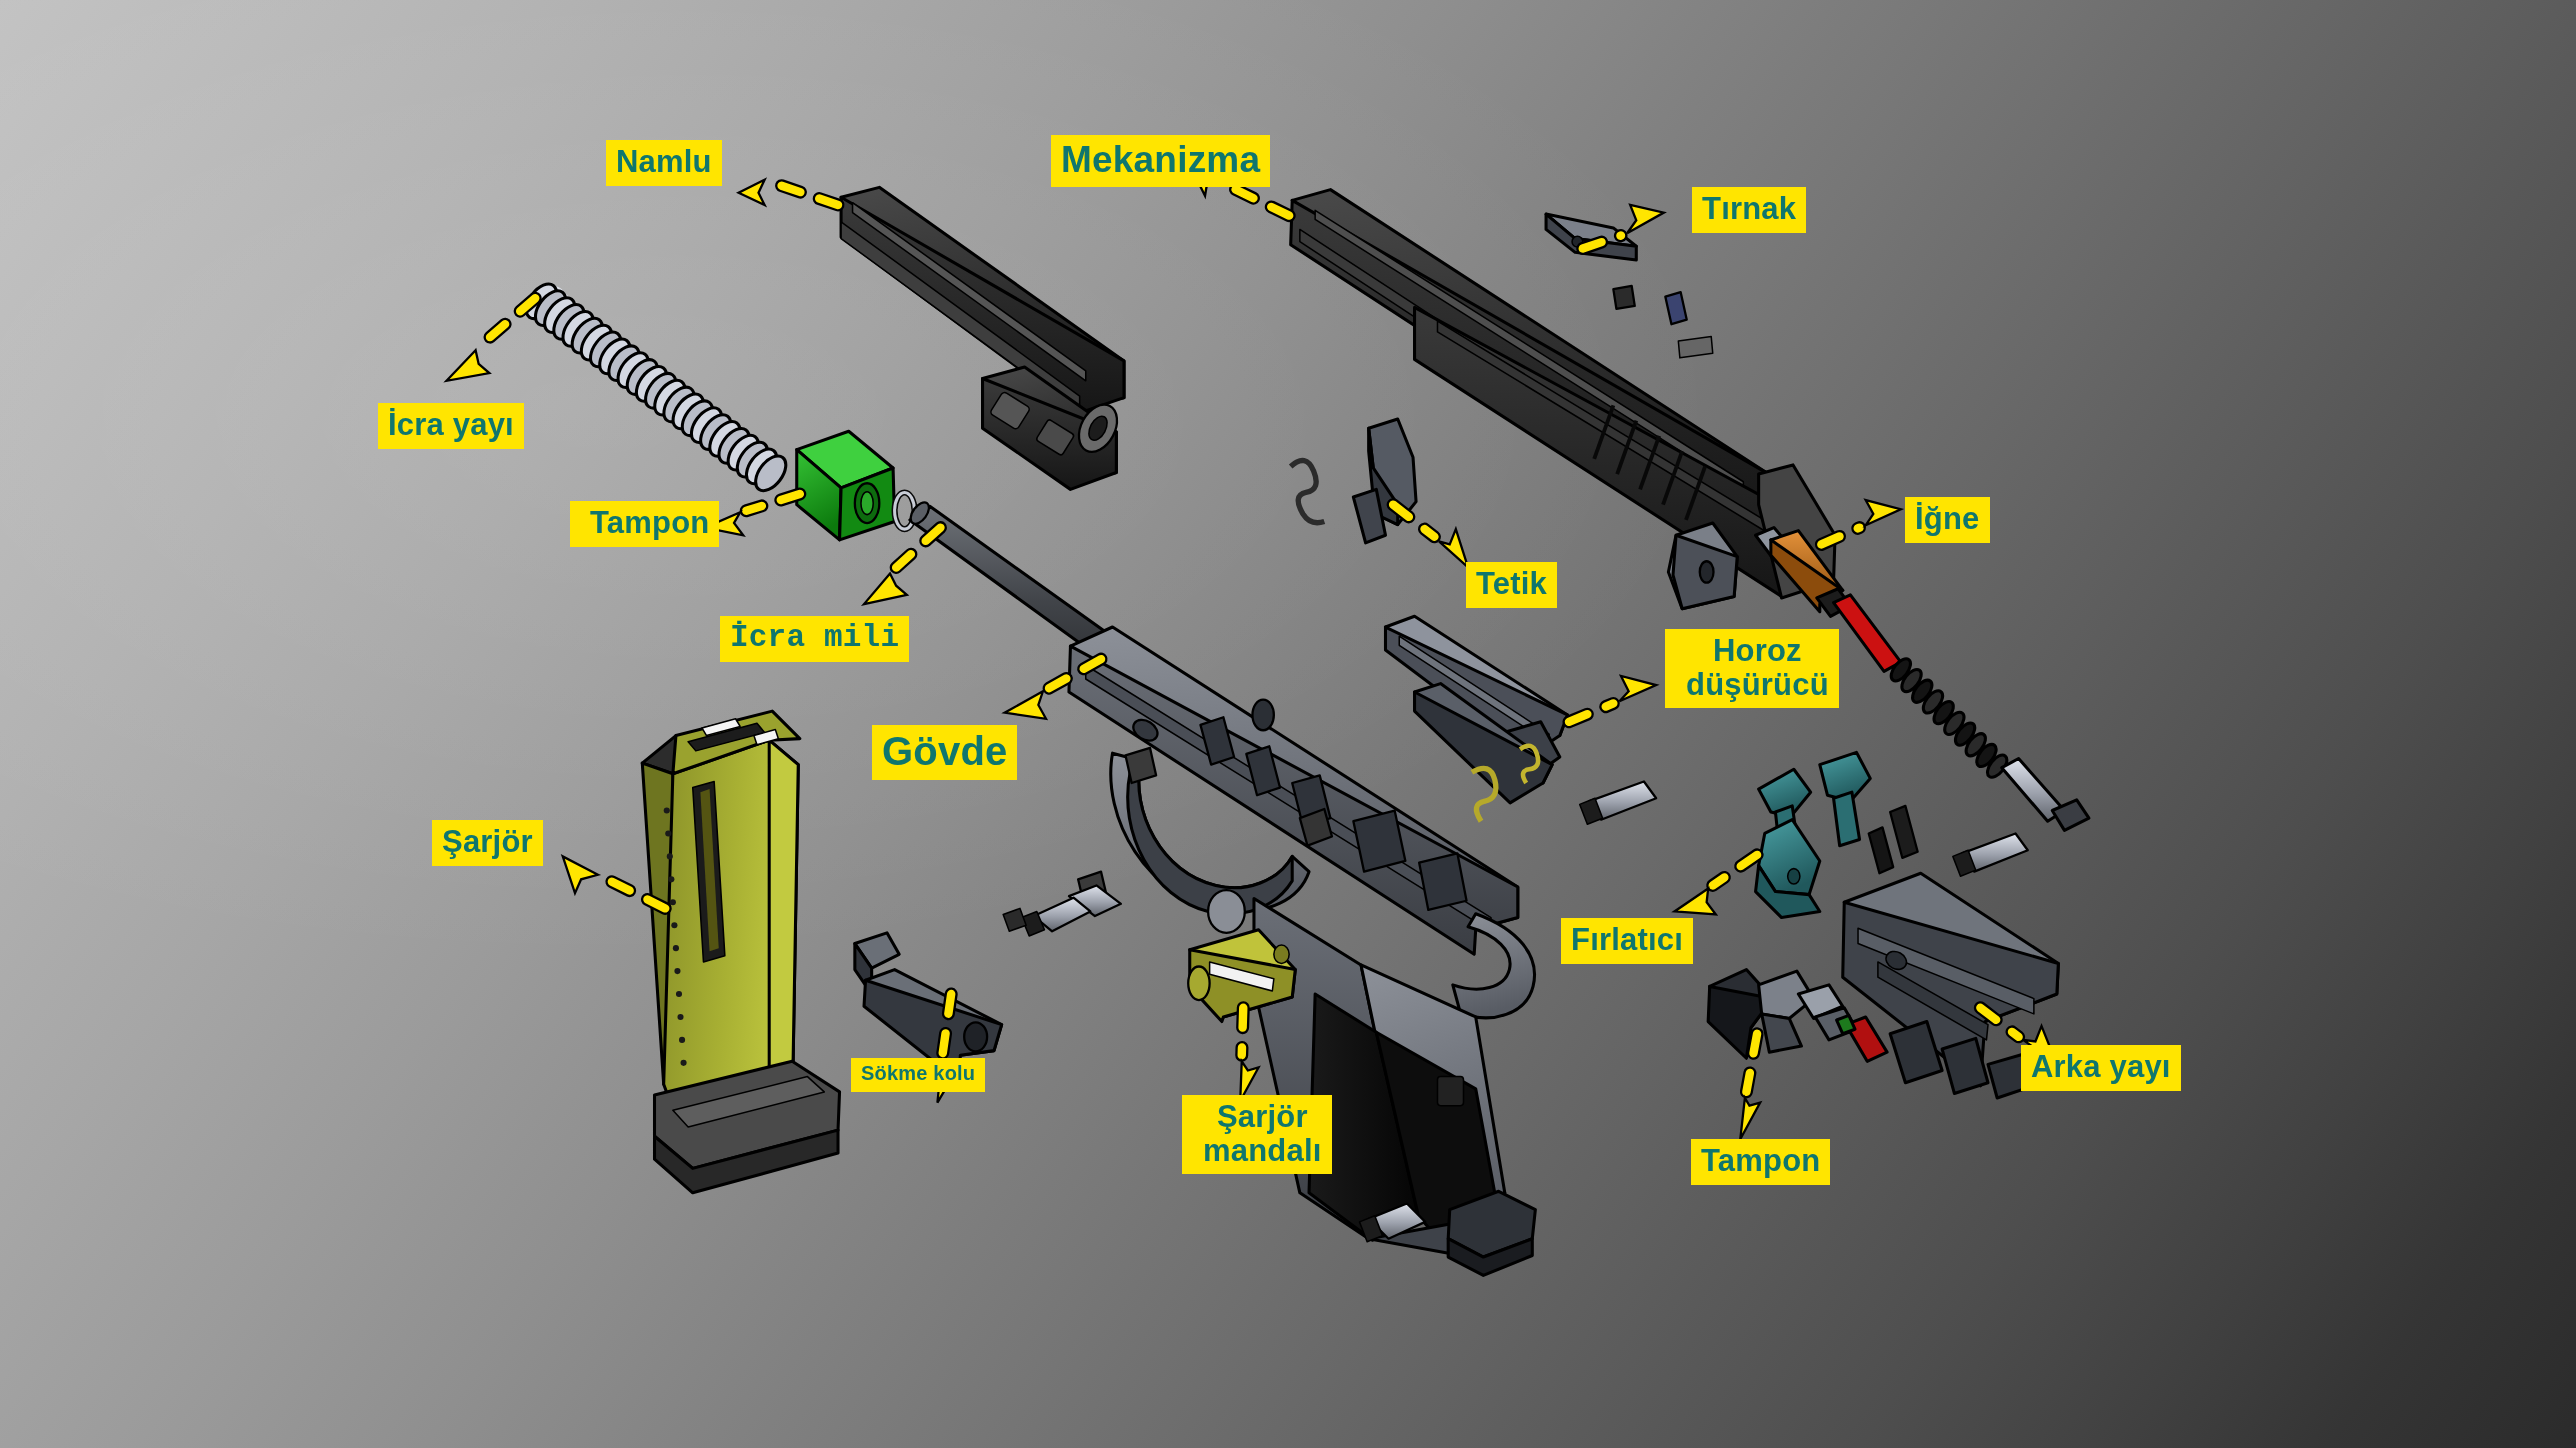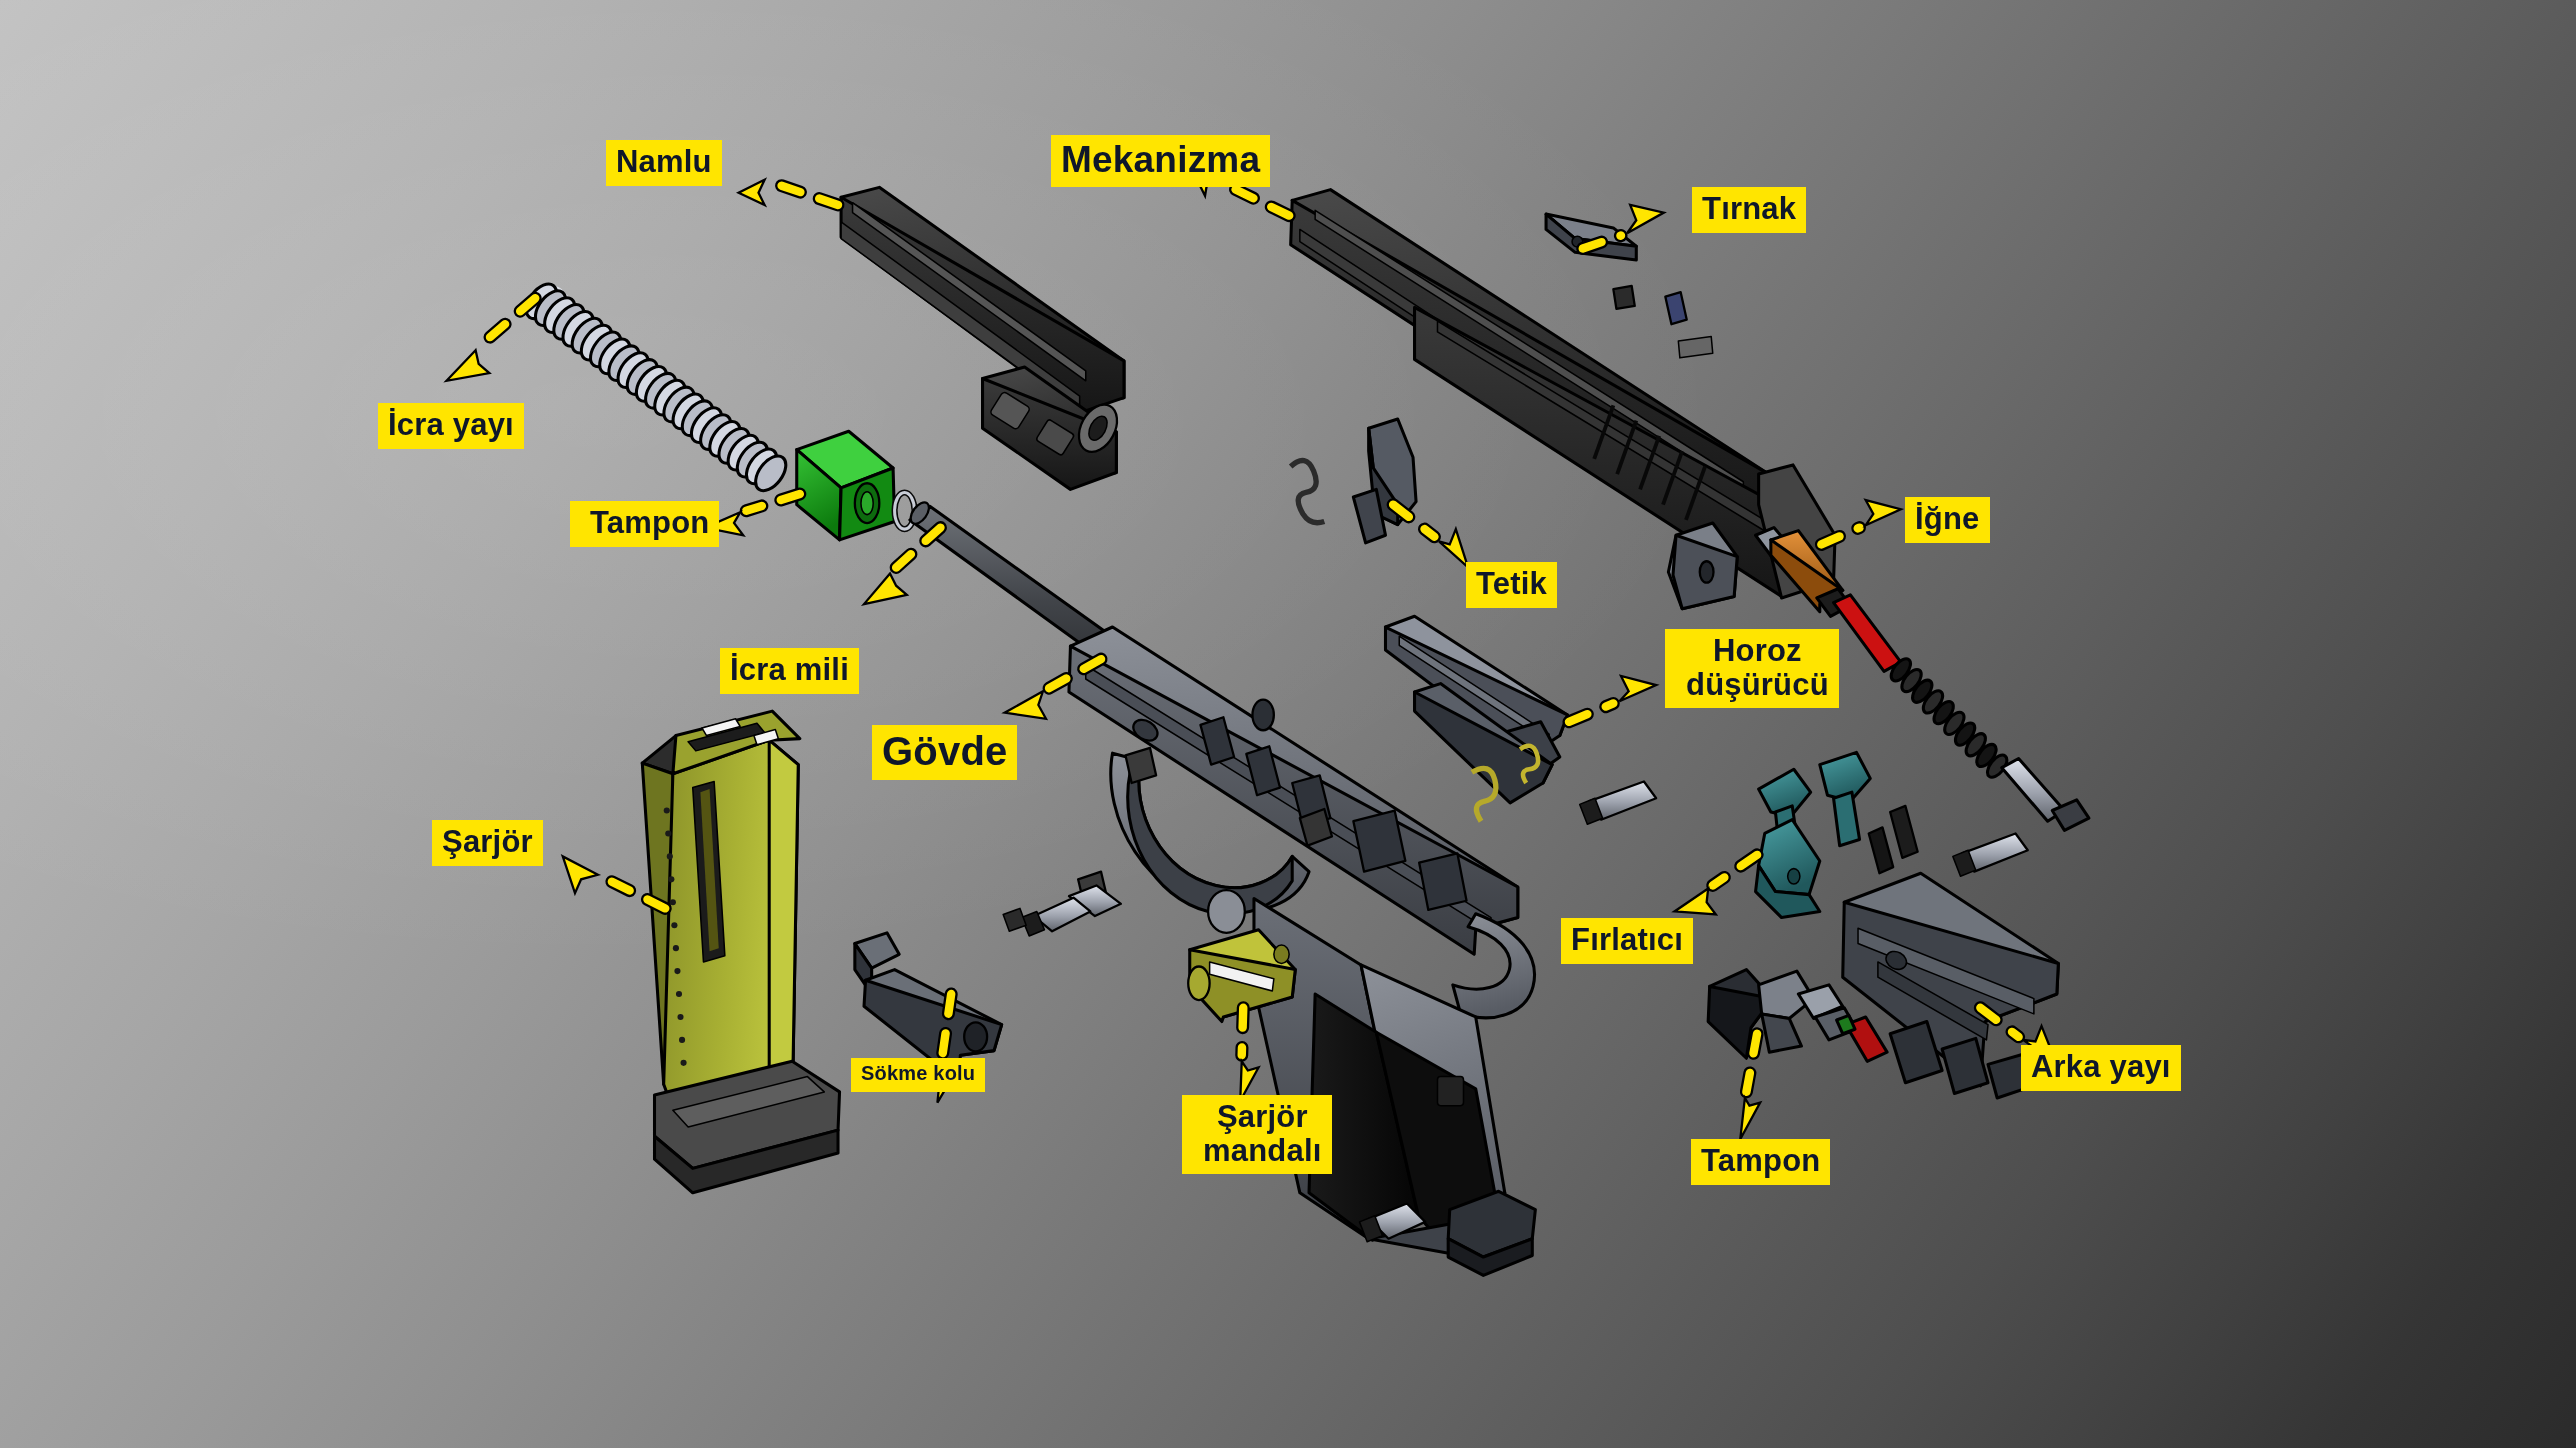--- a/index.html
+++ b/index.html
@@ -35,21 +35,21 @@
     position: absolute;
     inset: 0;
     pointer-events: none;
     background: radial-gradient(ellipse 70% 60% at 22% 28%, rgba(255,255,255,0.10), rgba(255,255,255,0) 65%);
   }
 
   
   .label {
     position: absolute;
     background: #ffe500;
-    color: #0f172a;
+    color: #0f766e;
     font-weight: 600;
     line-height: 1.08;
     padding: 5.4px 10px 6.9px 10px;
     white-space: pre;
     letter-spacing: 0.2px;
     z-index: 60;
   }
   .label.center { text-align: center; padding-left: 21px; }
 
   
@@ -503,21 +503,21 @@
     <path class="dashK" d="M2590,1318 L2640,1356"></path>
       <path class="dash" d="M2590,1318 L2640,1356"></path>
     <polygon class="head" points="2646,1360 2690,1392 2670,1342 2662,1362"></polygon>
   </svg>
 
   <div class="label" style="left:606px;  top:140px;  font-size:31px;">Namlu</div>
   <div class="label" style="left:1051px; top:135px;  font-size:37px;">Mekanizma</div>
   <div class="label" style="left:1692px; top:187px;  font-size:31px;">Tırnak</div>
   <div class="label" style="left:378px;  top:403px;  font-size:31px;">İcra yayı</div>
   <div class="label" style="left:570px;  top:501px;  font-size:31px;padding-left:20px;">Tampon</div>
-  <div class="label" style="left:720px;  top:648px;  font-size:31px;">İcra mili</div>
+  <div class="label" style="left:720px;  top:616px;  font-size:31px;font-family:Liberation Mono, monospace;">İcra mili</div>
   <div class="label" style="left:872px; top:725px;  font-size:40px;">Gövde</div>
   <div class="label" style="left:1466px; top:562px;  font-size:31px;">Tetik</div>
   <div class="label" style="left:1905px; top:497px;  font-size:31px;">İğne</div>
   <div class="label center" style="left:1665px; top:629px;  font-size:31px;">Horoz
 düşürücü</div>
   <div class="label" style="left:432px;  top:820px; font-size:31px;">Şarjör</div>
   <div class="label" style="left:1561px; top:918px; font-size:31px;">Fırlatıcı</div>
   <div class="label" style="left:851px; top:1058px; font-size:20px;">Sökme kolu</div>
   <div class="label center" style="left:1182px; top:1095px; font-size:31px;">Şarjör
 mandalı</div>

